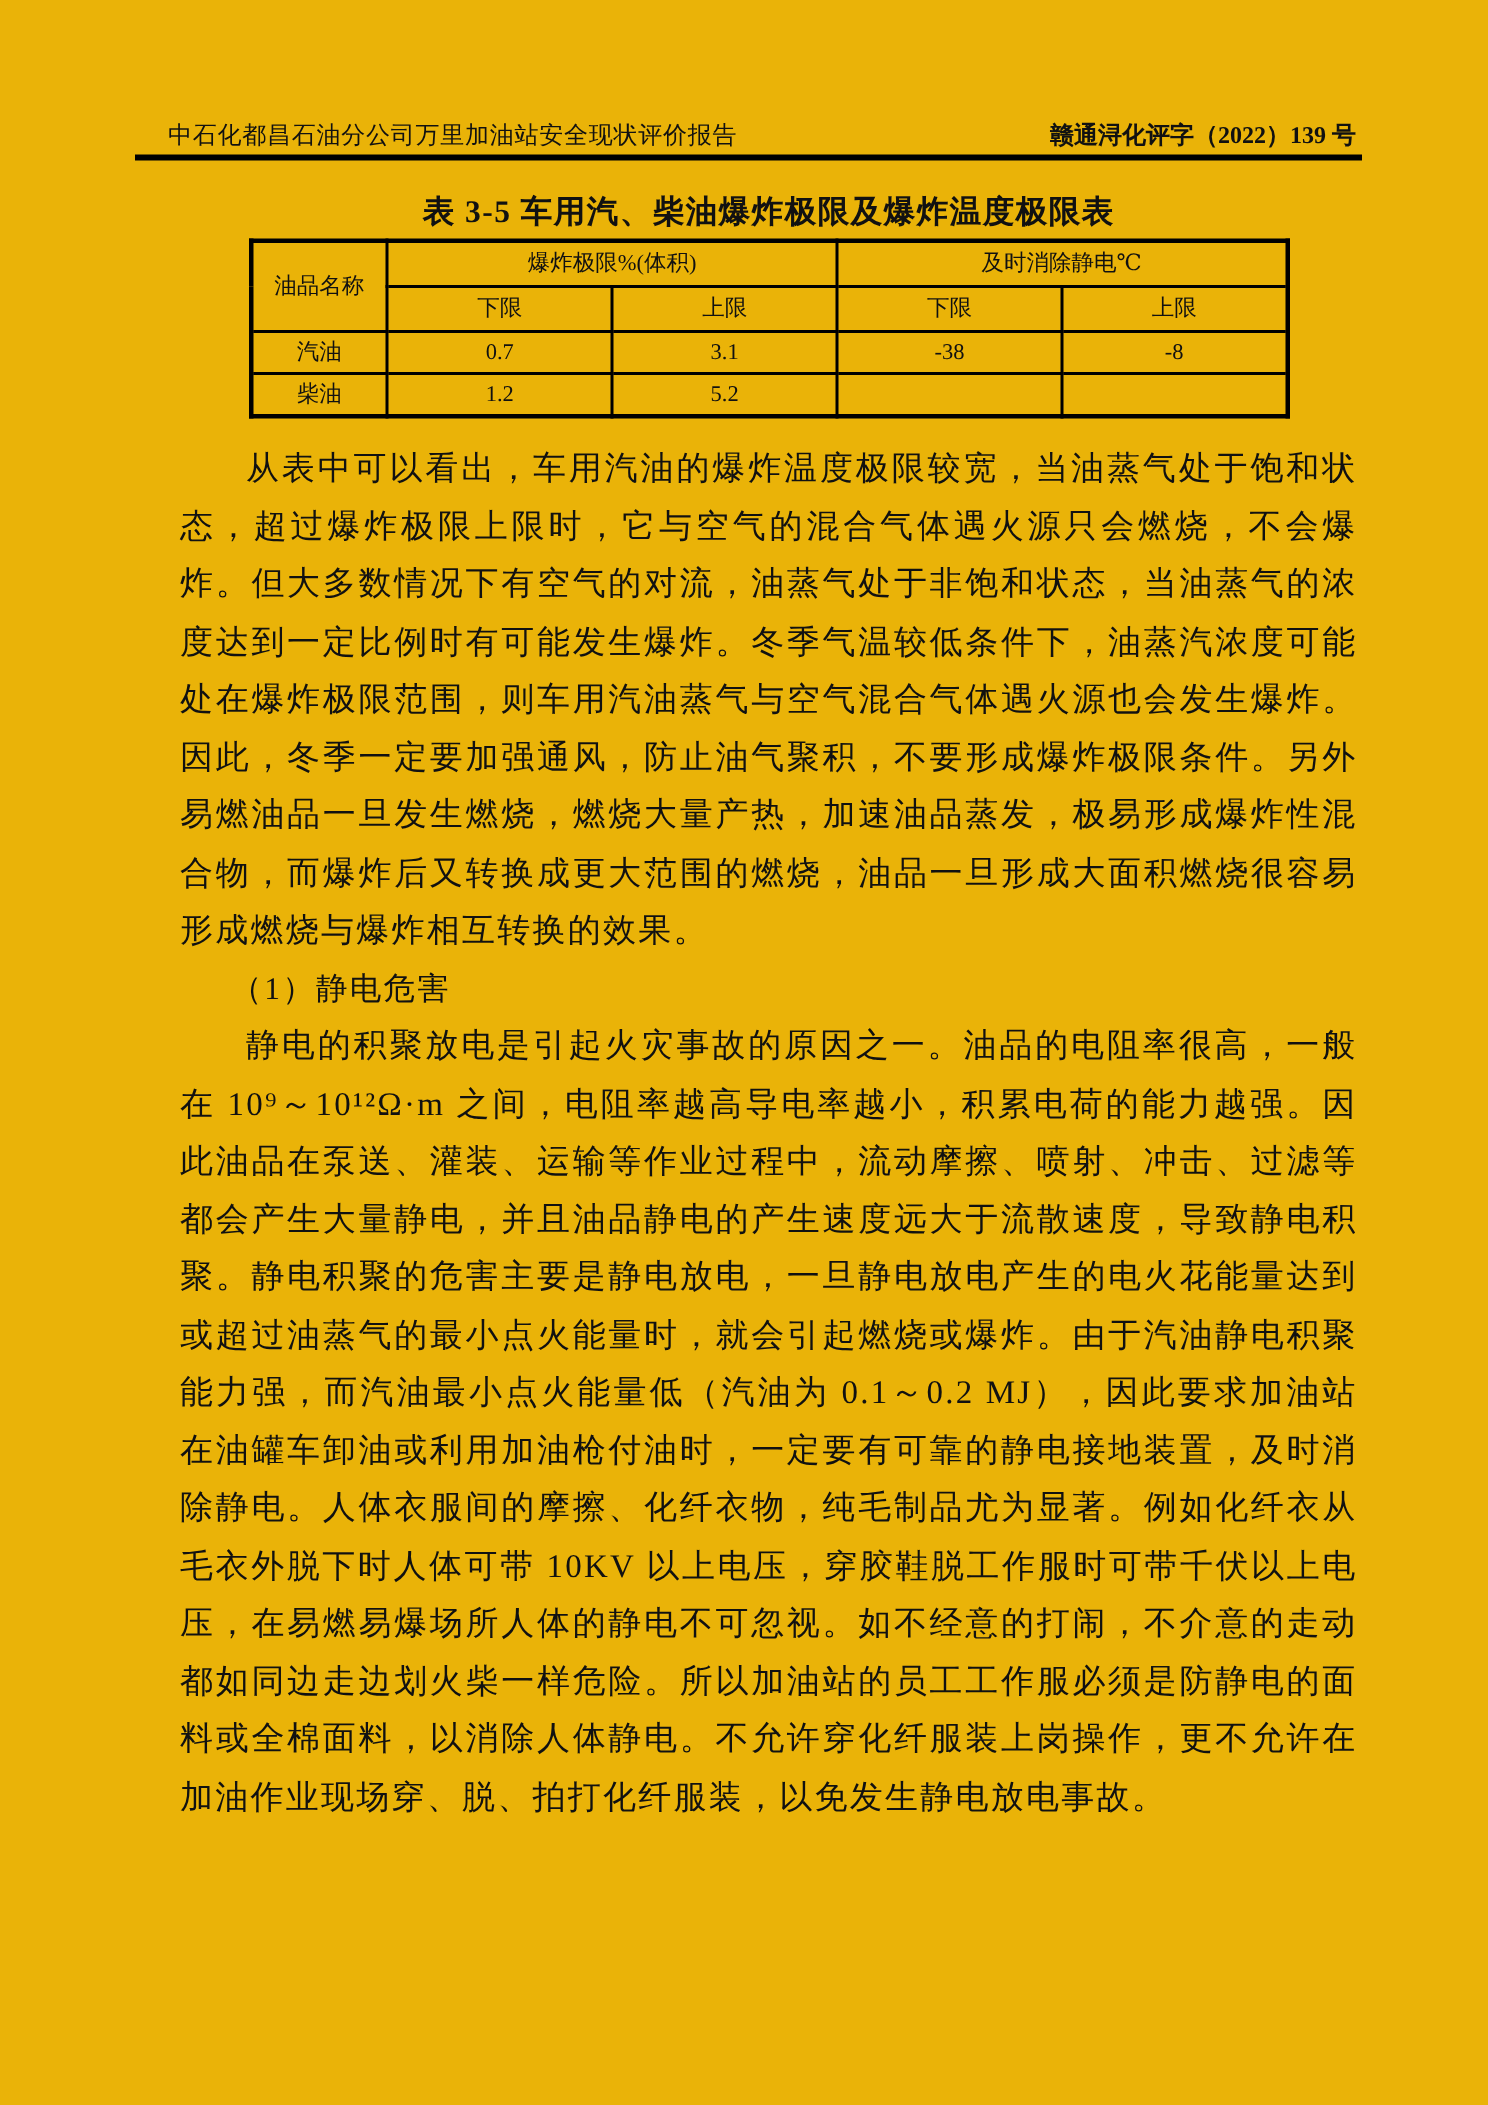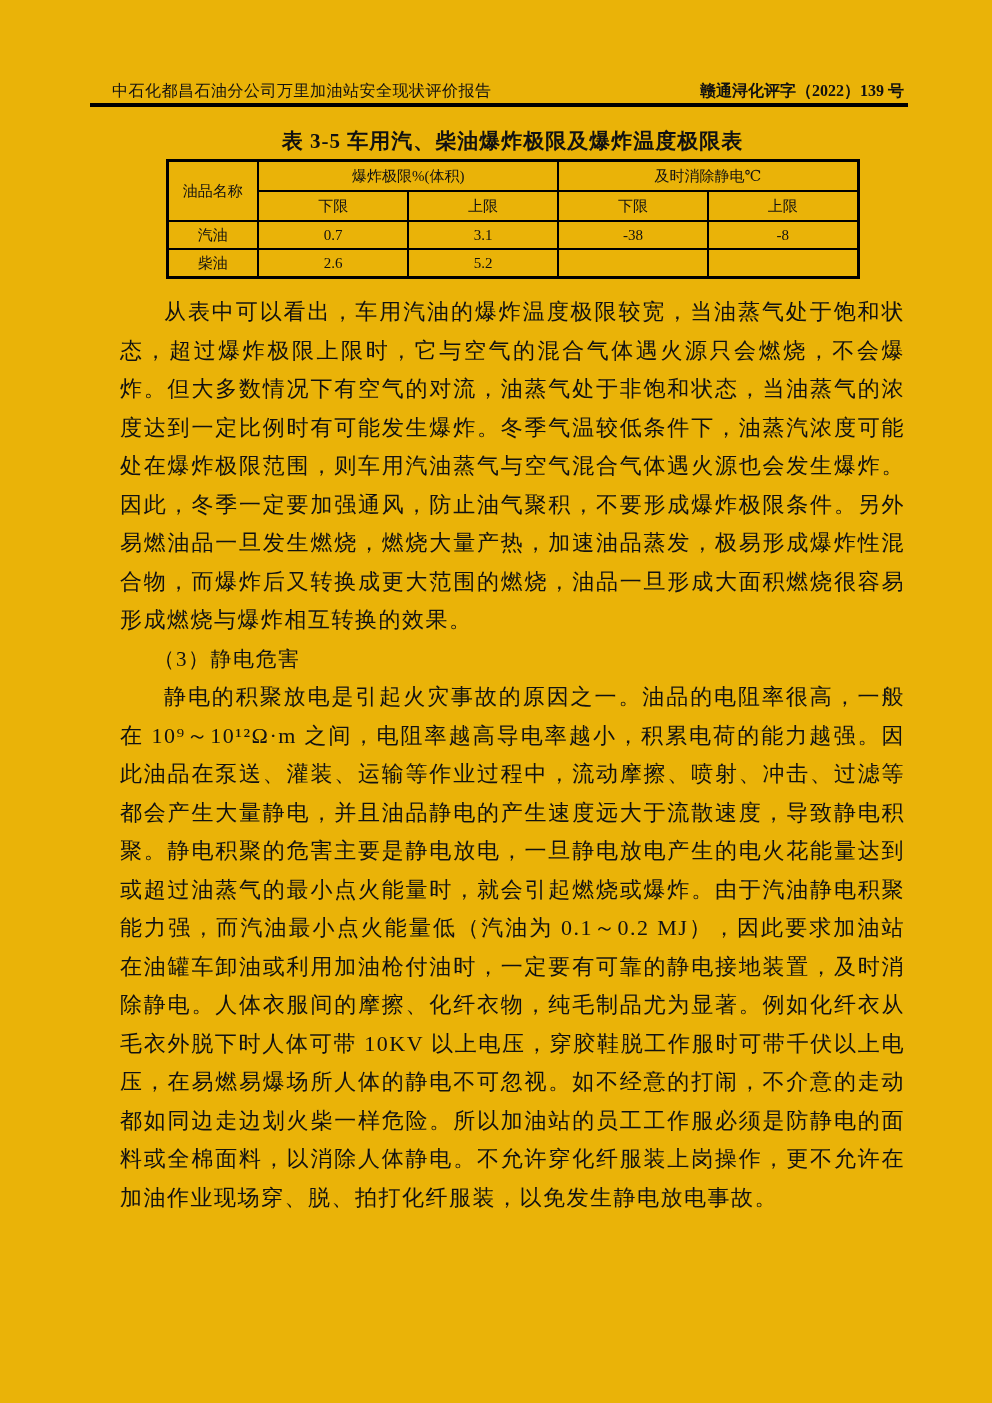--- a/index.html
+++ b/index.html
@@ -136,30 +136,30 @@
         </tr>
         <tr>
           <td>汽油</td>
           <td>0.7</td>
           <td>3.1</td>
           <td>-38</td>
           <td>-8</td>
         </tr>
         <tr>
           <td>柴油</td>
-          <td>2.6</td>
+          <td>1.2</td>
           <td>5.2</td>
           <td></td>
           <td></td>
         </tr>
       </tbody>
     </table>
 
     <p class="para">从表中可以看出，车用汽油的爆炸温度极限较宽，当油蒸气处于饱和状态，超过爆炸极限上限时，它与空气的混合气体遇火源只会燃烧，不会爆炸。但大多数情况下有空气的对流，油蒸气处于非饱和状态，当油蒸气的浓度达到一定比例时有可能发生爆炸。冬季气温较低条件下，油蒸汽浓度可能处在爆炸极限范围，则车用汽油蒸气与空气混合气体遇火源也会发生爆炸。因此，冬季一定要加强通风，防止油气聚积，不要形成爆炸极限条件。另外易燃油品一旦发生燃烧，燃烧大量产热，加速油品蒸发，极易形成爆炸性混合物，而爆炸后又转换成更大范围的燃烧，油品一旦形成大面积燃烧很容易形成燃烧与爆炸相互转换的效果。</p>
 
-    <p class="sub-heading">（3）静电危害</p>
+    <p class="sub-heading">（1）静电危害</p>
 
     <p class="para tight">静电的积聚放电是引起火灾事故的原因之一。油品的电阻率很高，一般在 10⁹～10¹²Ω·m 之间，电阻率越高导电率越小，积累电荷的能力越强。因此油品在泵送、灌装、运输等作业过程中，流动摩擦、喷射、冲击、过滤等都会产生大量静电，并且油品静电的产生速度远大于流散速度，导致静电积聚。静电积聚的危害主要是静电放电，一旦静电放电产生的电火花能量达到或超过油蒸气的最小点火能量时，就会引起燃烧或爆炸。由于汽油静电积聚能力强，而汽油最小点火能量低（汽油为 0.1～0.2 MJ），因此要求加油站在油罐车卸油或利用加油枪付油时，一定要有可靠的静电接地装置，及时消除静电。人体衣服间的摩擦、化纤衣物，纯毛制品尤为显著。例如化纤衣从毛衣外脱下时人体可带 10KV 以上电压，穿胶鞋脱工作服时可带千伏以上电压，在易燃易爆场所人体的静电不可忽视。如不经意的打闹，不介意的走动都如同边走边划火柴一样危险。所以加油站的员工工作服必须是防静电的面料或全棉面料，以消除人体静电。不允许穿化纤服装上岗操作，更不允许在加油作业现场穿、脱、拍打化纤服装，以免发生静电放电事故。</p>
 
   </div>
 
 
 </div>
 
 </body></html>

